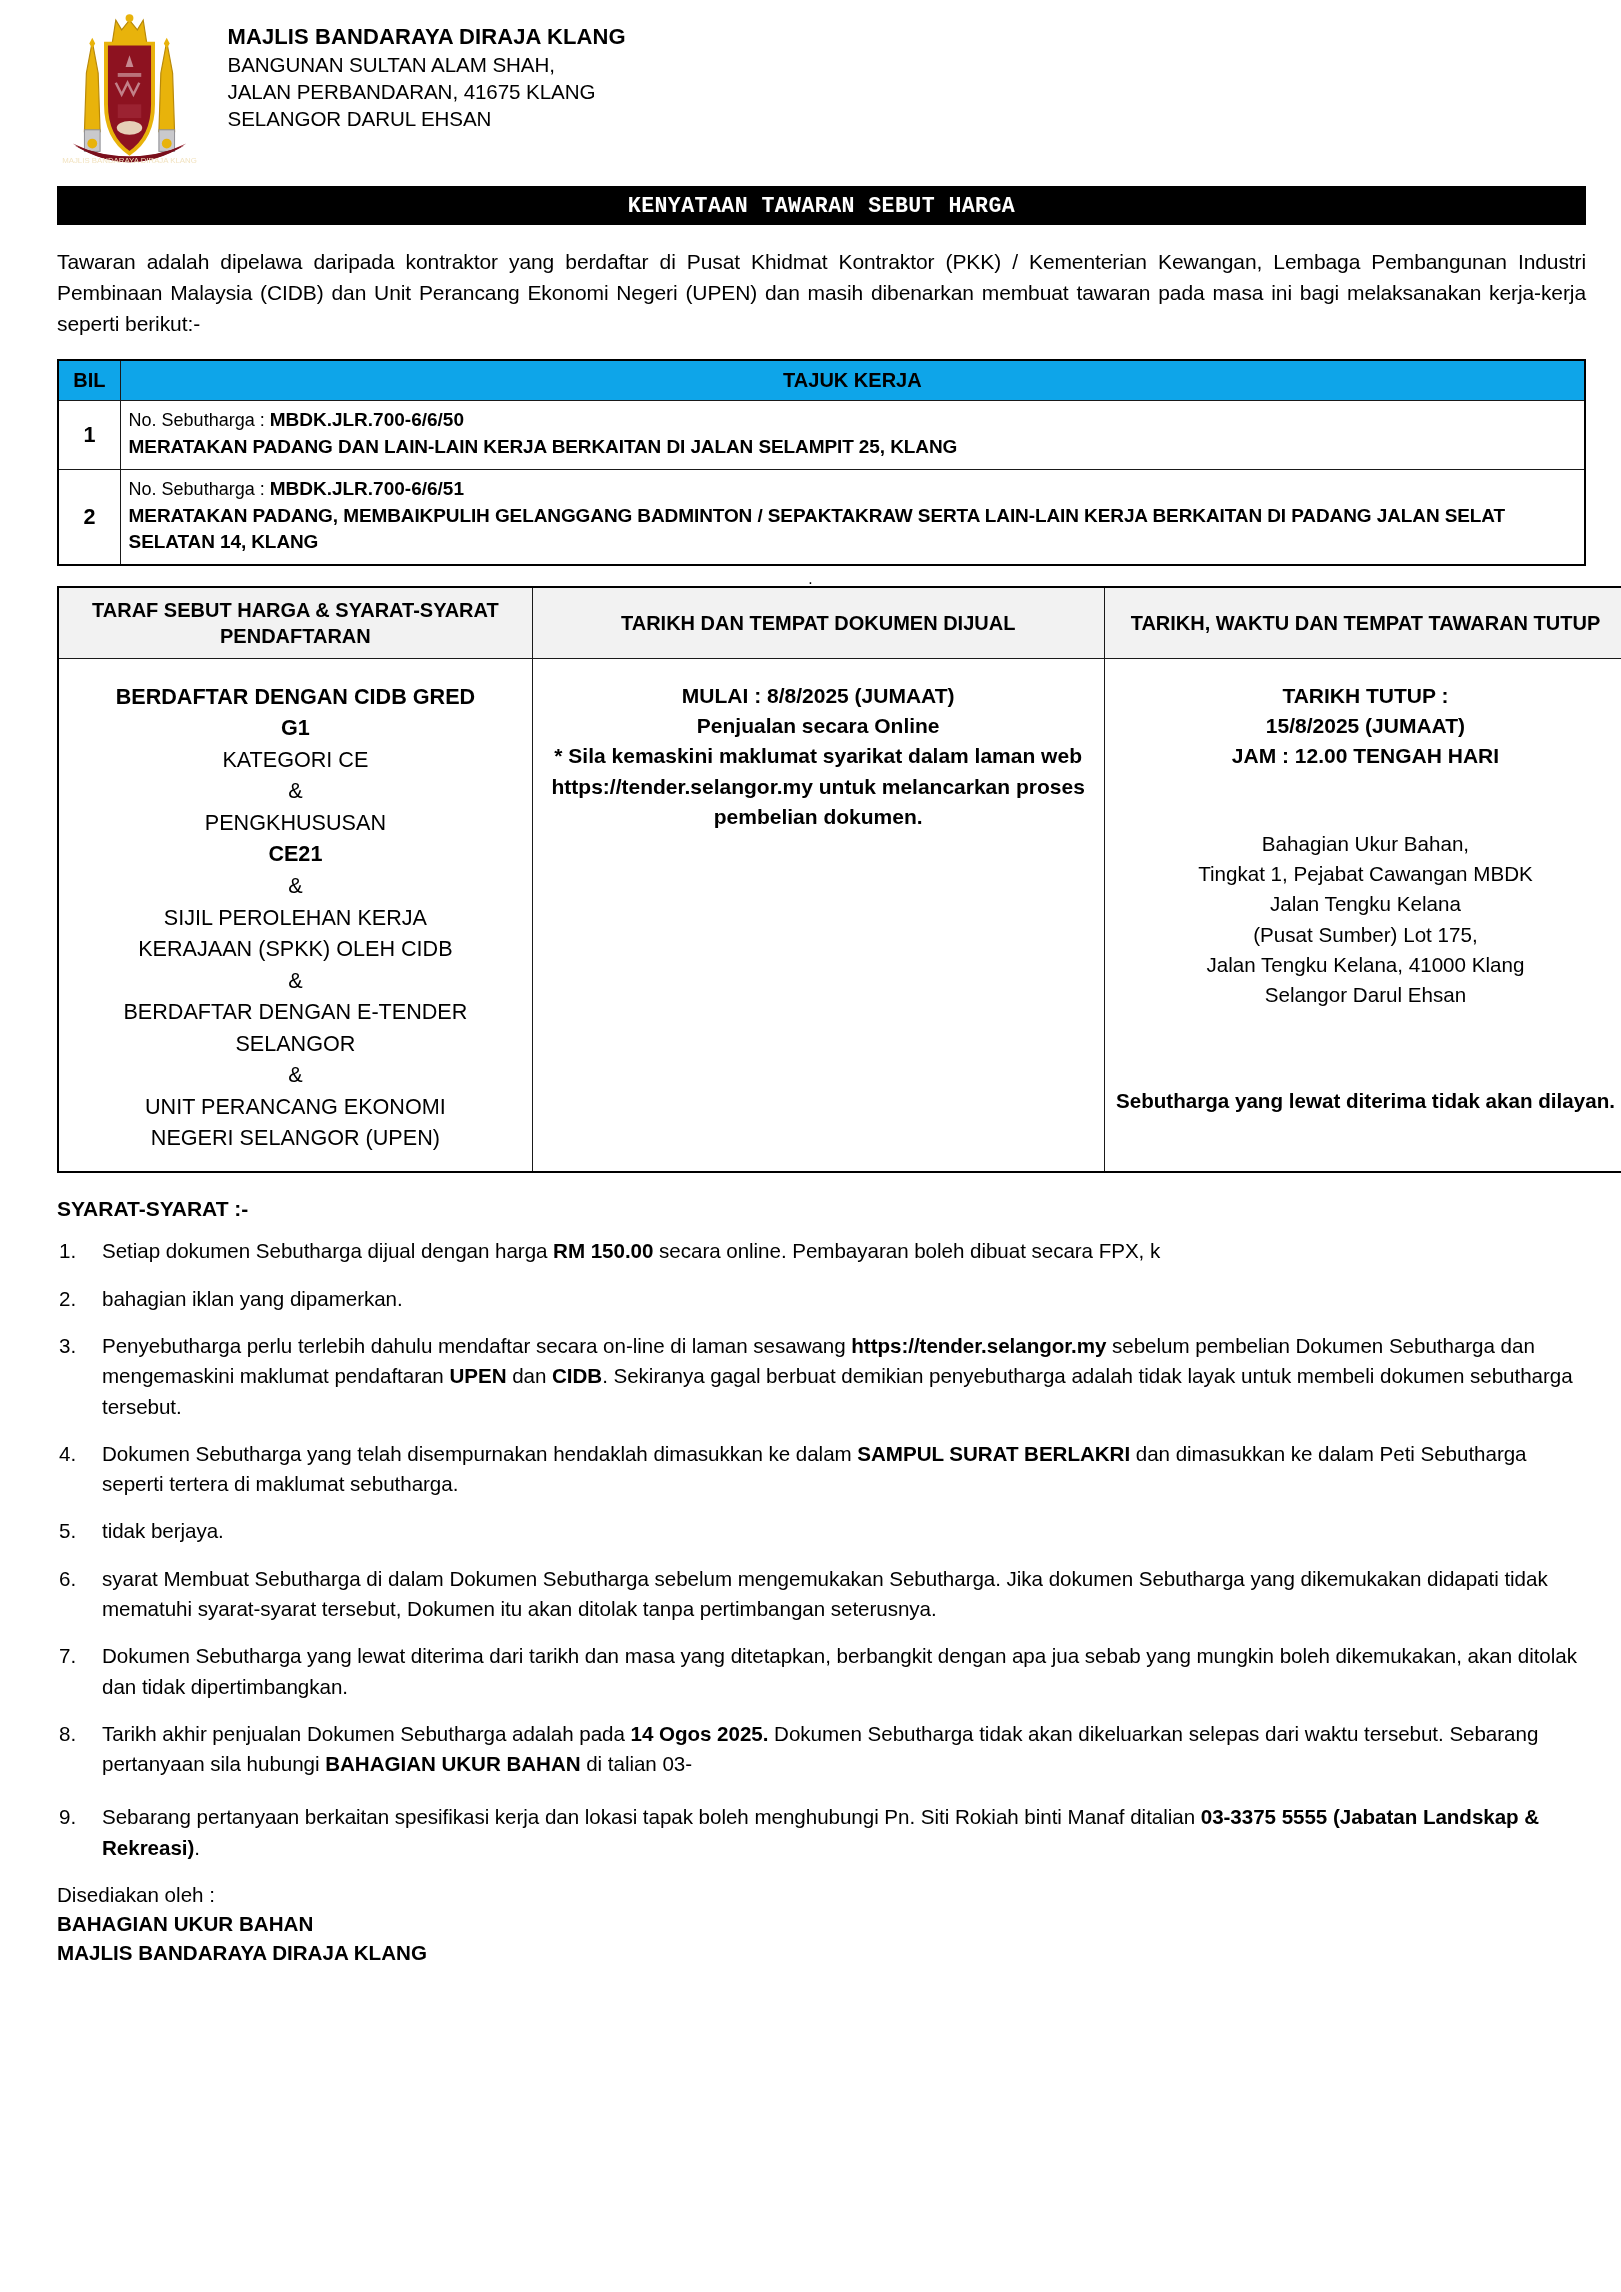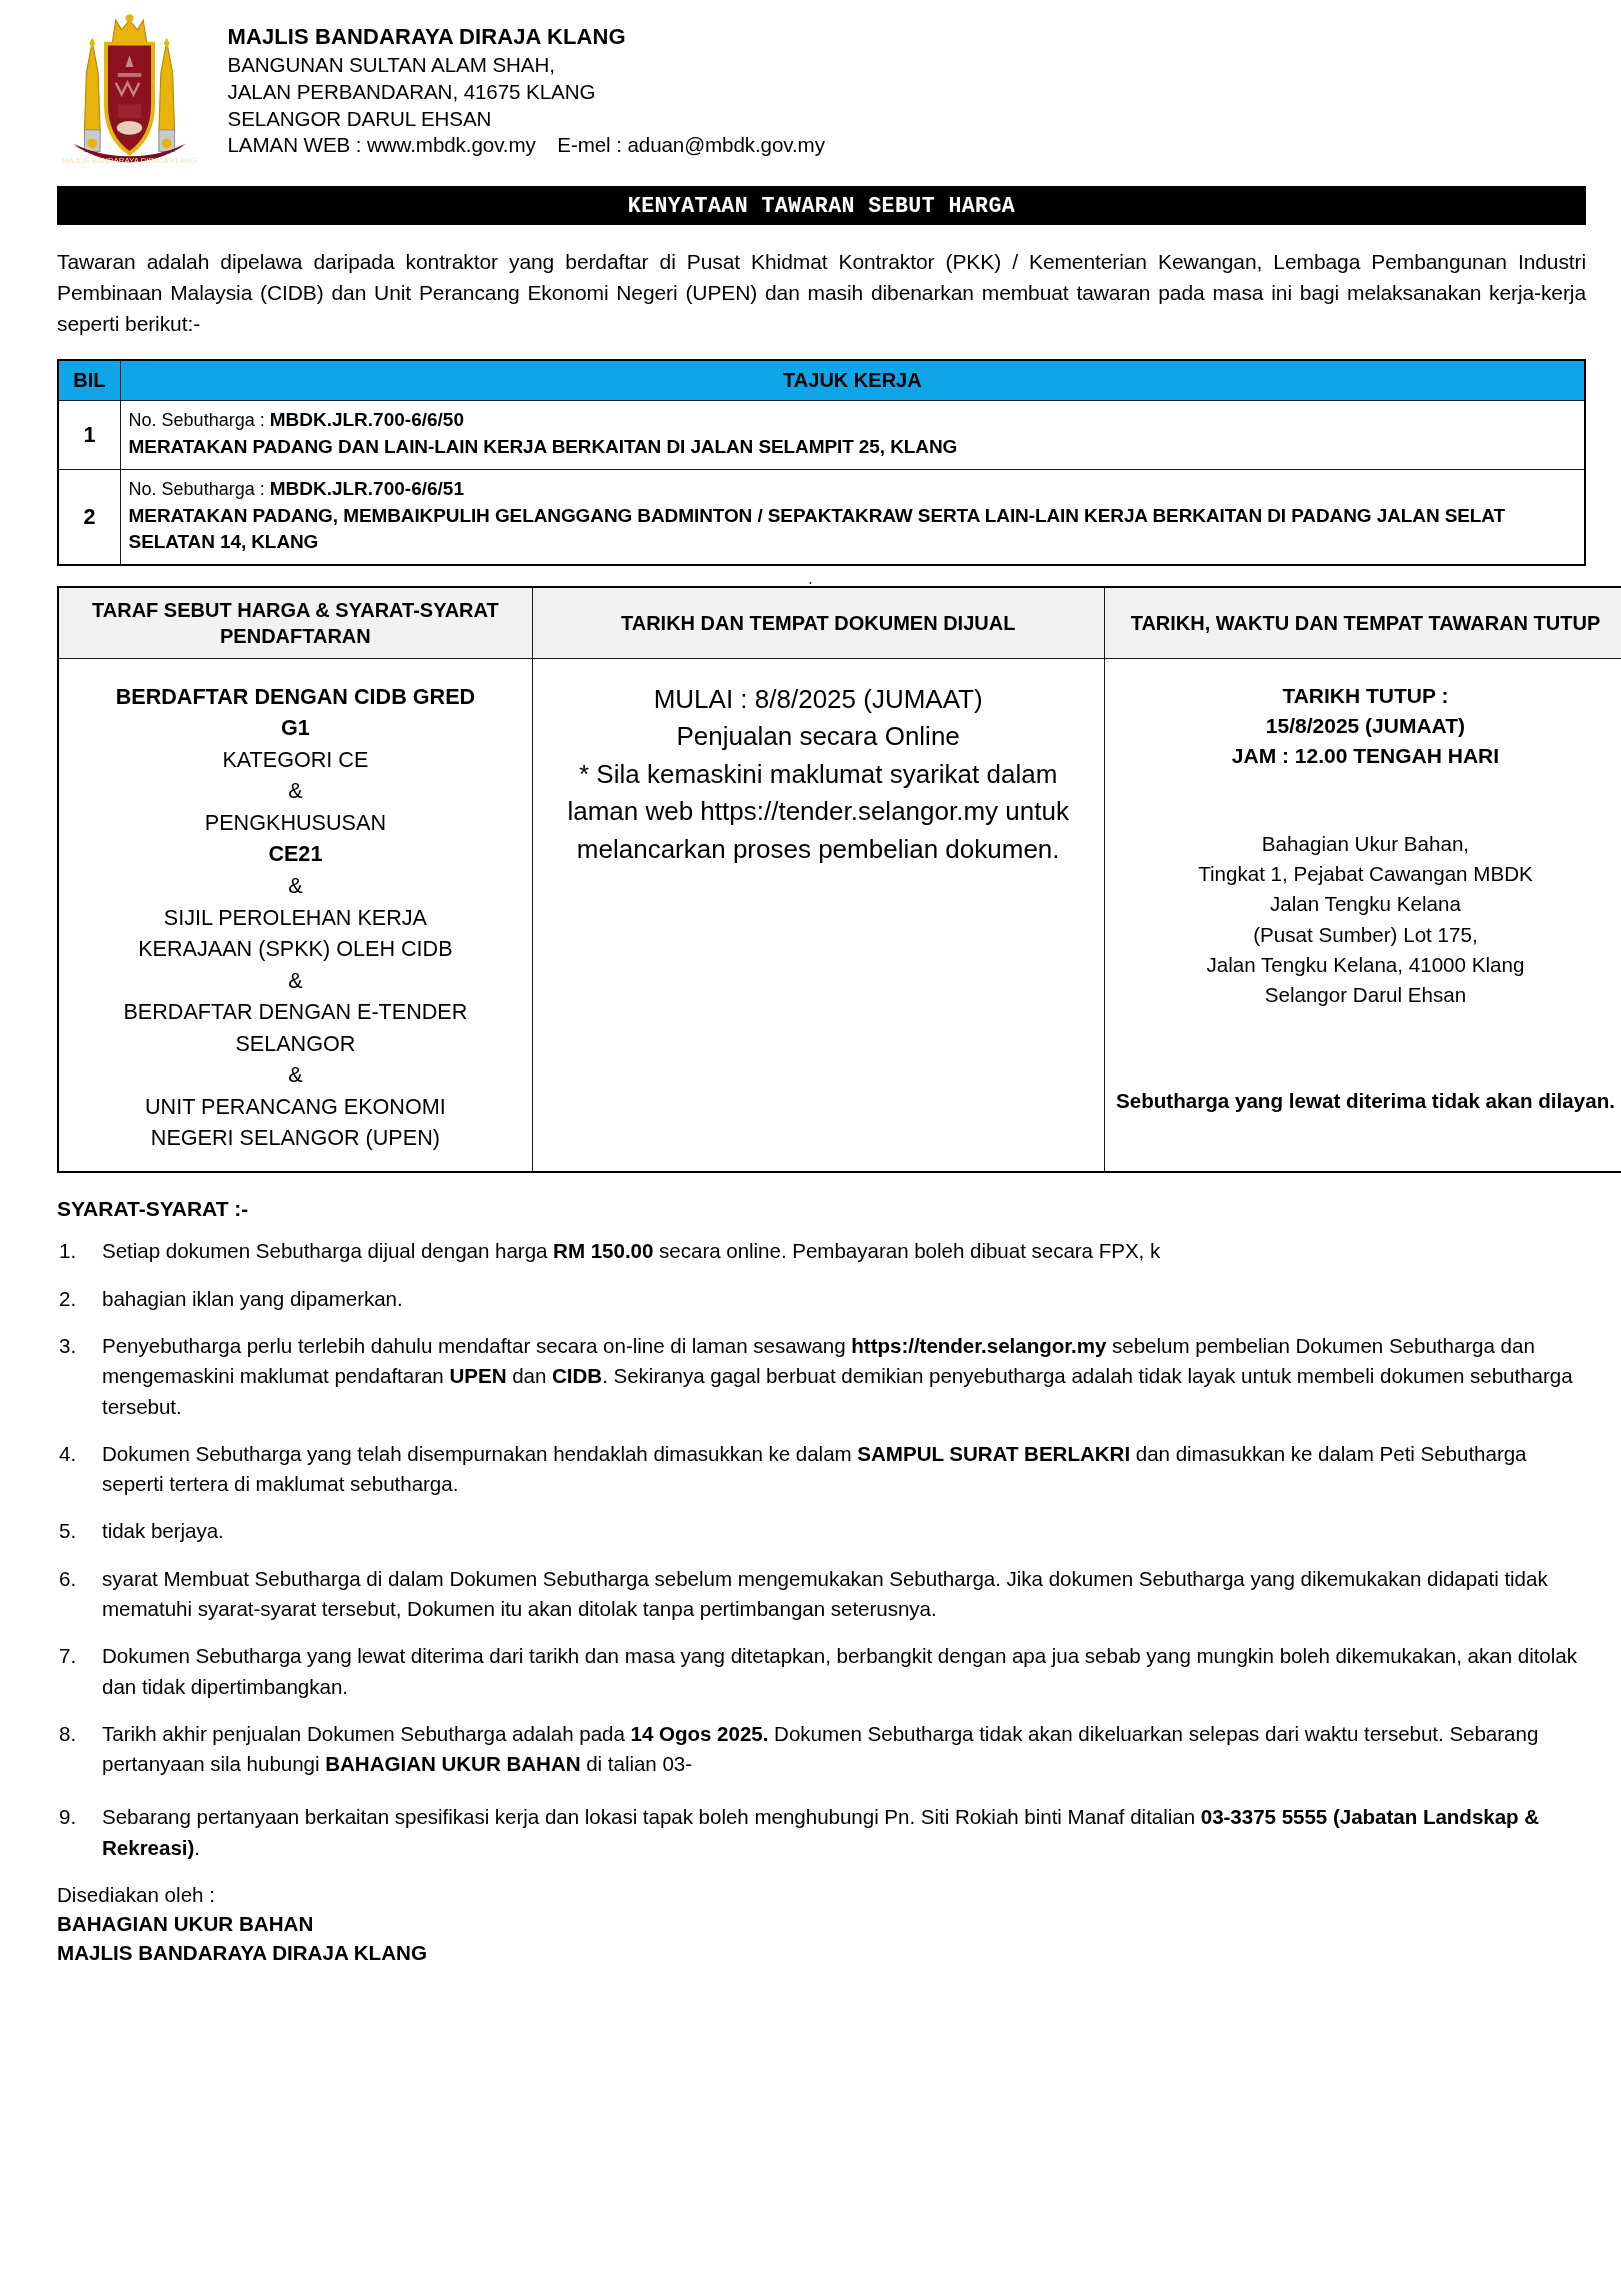--- a/index.html
+++ b/index.html
@@ -157,22 +157,22 @@
     vertical-align: top;
     padding: 21.6px 9.8px 17.6px 9.8px;
     text-align: center;
   }
   .cell-a-line {
     font-size: 21.6px;
     line-height: 1.46;
   }
   .cell-a-line.bold { font-weight: bold; }
   .cell-b {
-    font-size: 26px;
-    font-weight: normal;
+    font-size: 21px;
+    font-weight: bold;
     line-height: 1.44;
   }
   .cell-c-head {
     font-size: 21px;
     font-weight: bold;
     line-height: 1.42;
   }
   .cell-c-addr {
     font-size: 20.6px;
     font-weight: normal;
@@ -270,21 +270,20 @@
         <circle cx="36" cy="132" r="5" fill="#e8b30b"></circle>
         <circle cx="112" cy="132" r="5" fill="#e8b30b"></circle>
       </svg>
     </div>
 
     <div class="org-block">
       <div class="org-name">MAJLIS BANDARAYA DIRAJA KLANG</div>
       <div class="org-line">BANGUNAN SULTAN ALAM SHAH,</div>
       <div class="org-line">JALAN PERBANDARAN, 41675 KLANG</div>
       <div class="org-line">SELANGOR DARUL EHSAN</div>
-      <div class="org-line"><span>LAMAN WEB : www.mbdk.gov.my</span><span class="gap"></span><span>E-mel : aduan@mbdk.gov.my</span></div>
     </div>
   </div>
 
   <div class="title-bar">
     <span class="title-bar-text">KENYATAAN TAWARAN SEBUT HARGA</span>
   </div>
 
   <p class="intro">Tawaran adalah dipelawa daripada kontraktor yang berdaftar di Pusat Khidmat Kontraktor (PKK) / Kementerian Kewangan, Lembaga Pembangunan Industri Pembinaan Malaysia (CIDB) dan Unit Perancang Ekonomi Negeri (UPEN) dan masih dibenarkan membuat tawaran pada masa ini bagi melaksanakan kerja-kerja seperti berikut:-</p>
 
   <table class="tbl1">

